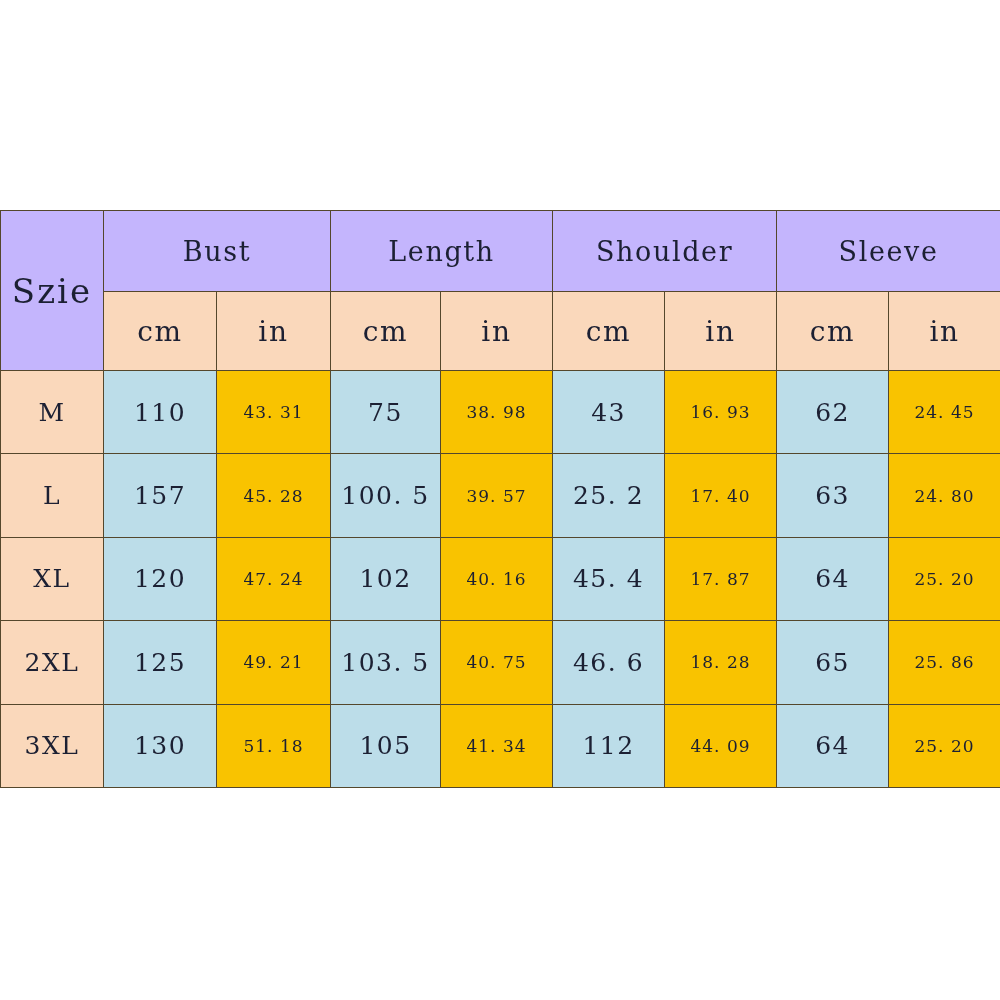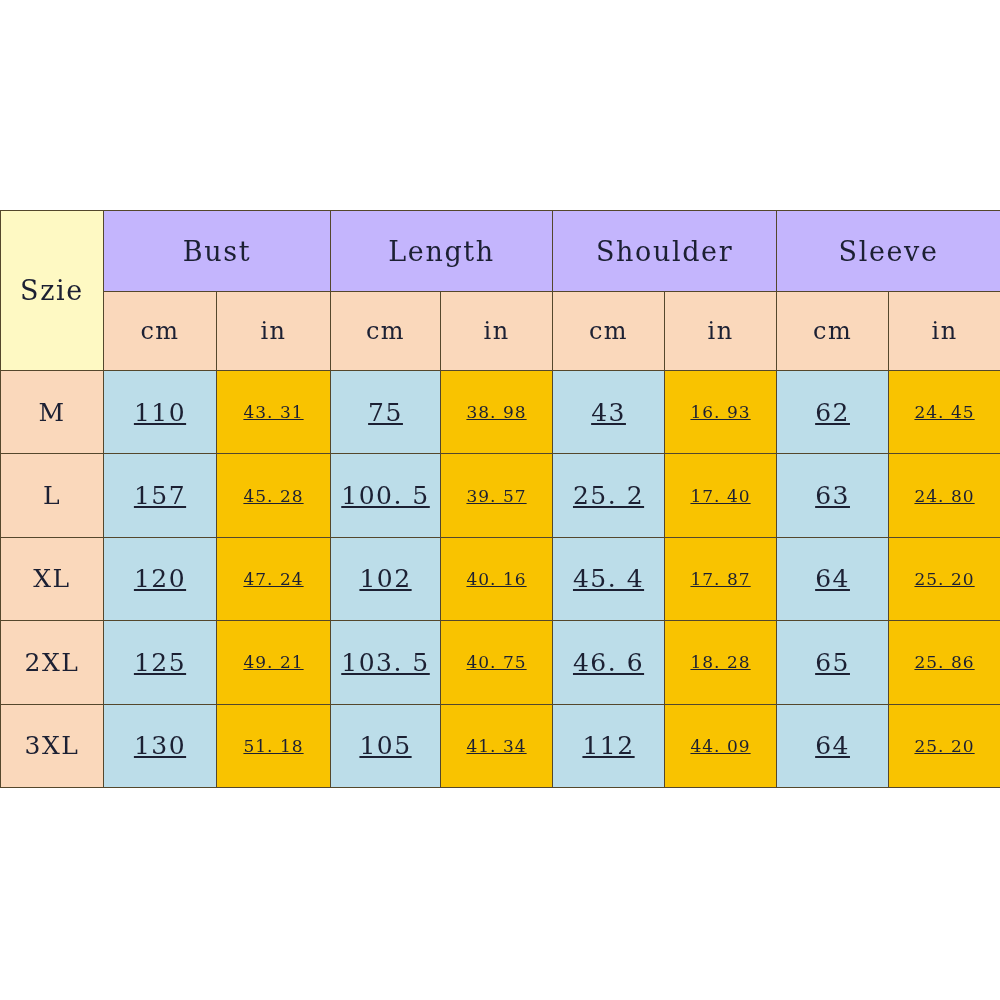--- a/index.html
+++ b/index.html
@@ -38,33 +38,33 @@
     vertical-align: middle;
     font-weight: normal;
     color: #1c2033;
     font-family: "DejaVu Serif", "Liberation Serif", serif;
     letter-spacing: 0.06em;
     padding: 0;
   }
 
   
   th.size-head {
-    background: #fef9c3;
-    font-size: 27px;
+    background: #c4b5fd;
+    font-size: 34px;
     letter-spacing: 0.16em;
   }
   th.group-head {
     background: #c4b5fd;
     font-size: 27px;
     letter-spacing: 0.16em;
     height: 80px;
   }
   th.unit-head {
     background: #fad8bb;
-    font-size: 24px;
+    font-size: 28px;
     letter-spacing: 0.16em;
     height: 78px;
   }
 
   
   td.size-cell {
     background: #fad8bb;
     font-size: 25px;
     letter-spacing: 0.1em;
   }
@@ -73,21 +73,21 @@
     font-size: 25px;
   }
   td.in-cell {
     background: #f9c300;
     font-size: 17px;
   }
 
   tr.data-row { height: 83px; }
 
   
-  .num { white-space: pre; text-decoration: underline; }
+  .num { white-space: pre; }
 </style>
 </head>
 <body>
 
 <div id="chart-wrap">
   <table class="size-chart">
     <colgroup>
       <col style="width:103px">
       <col style="width:113px">
       <col style="width:114px">

